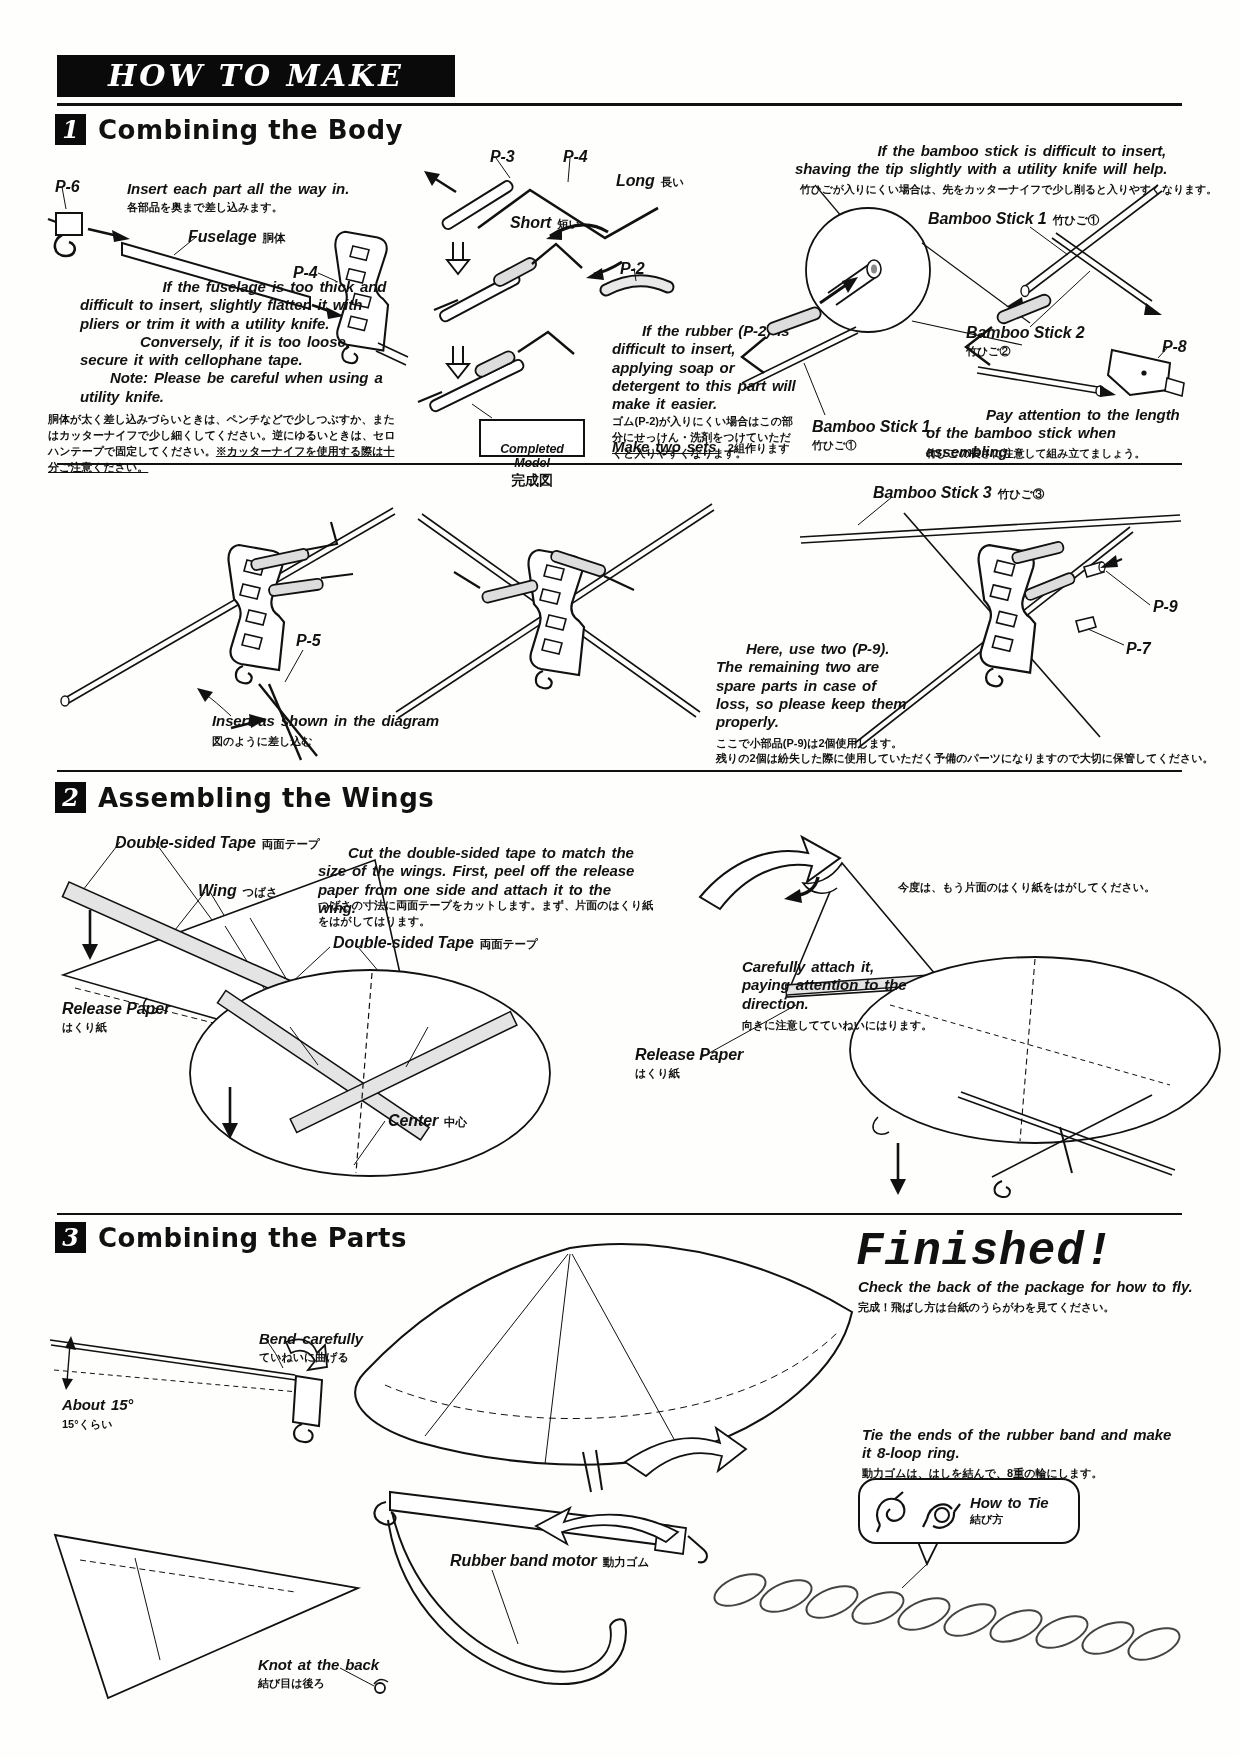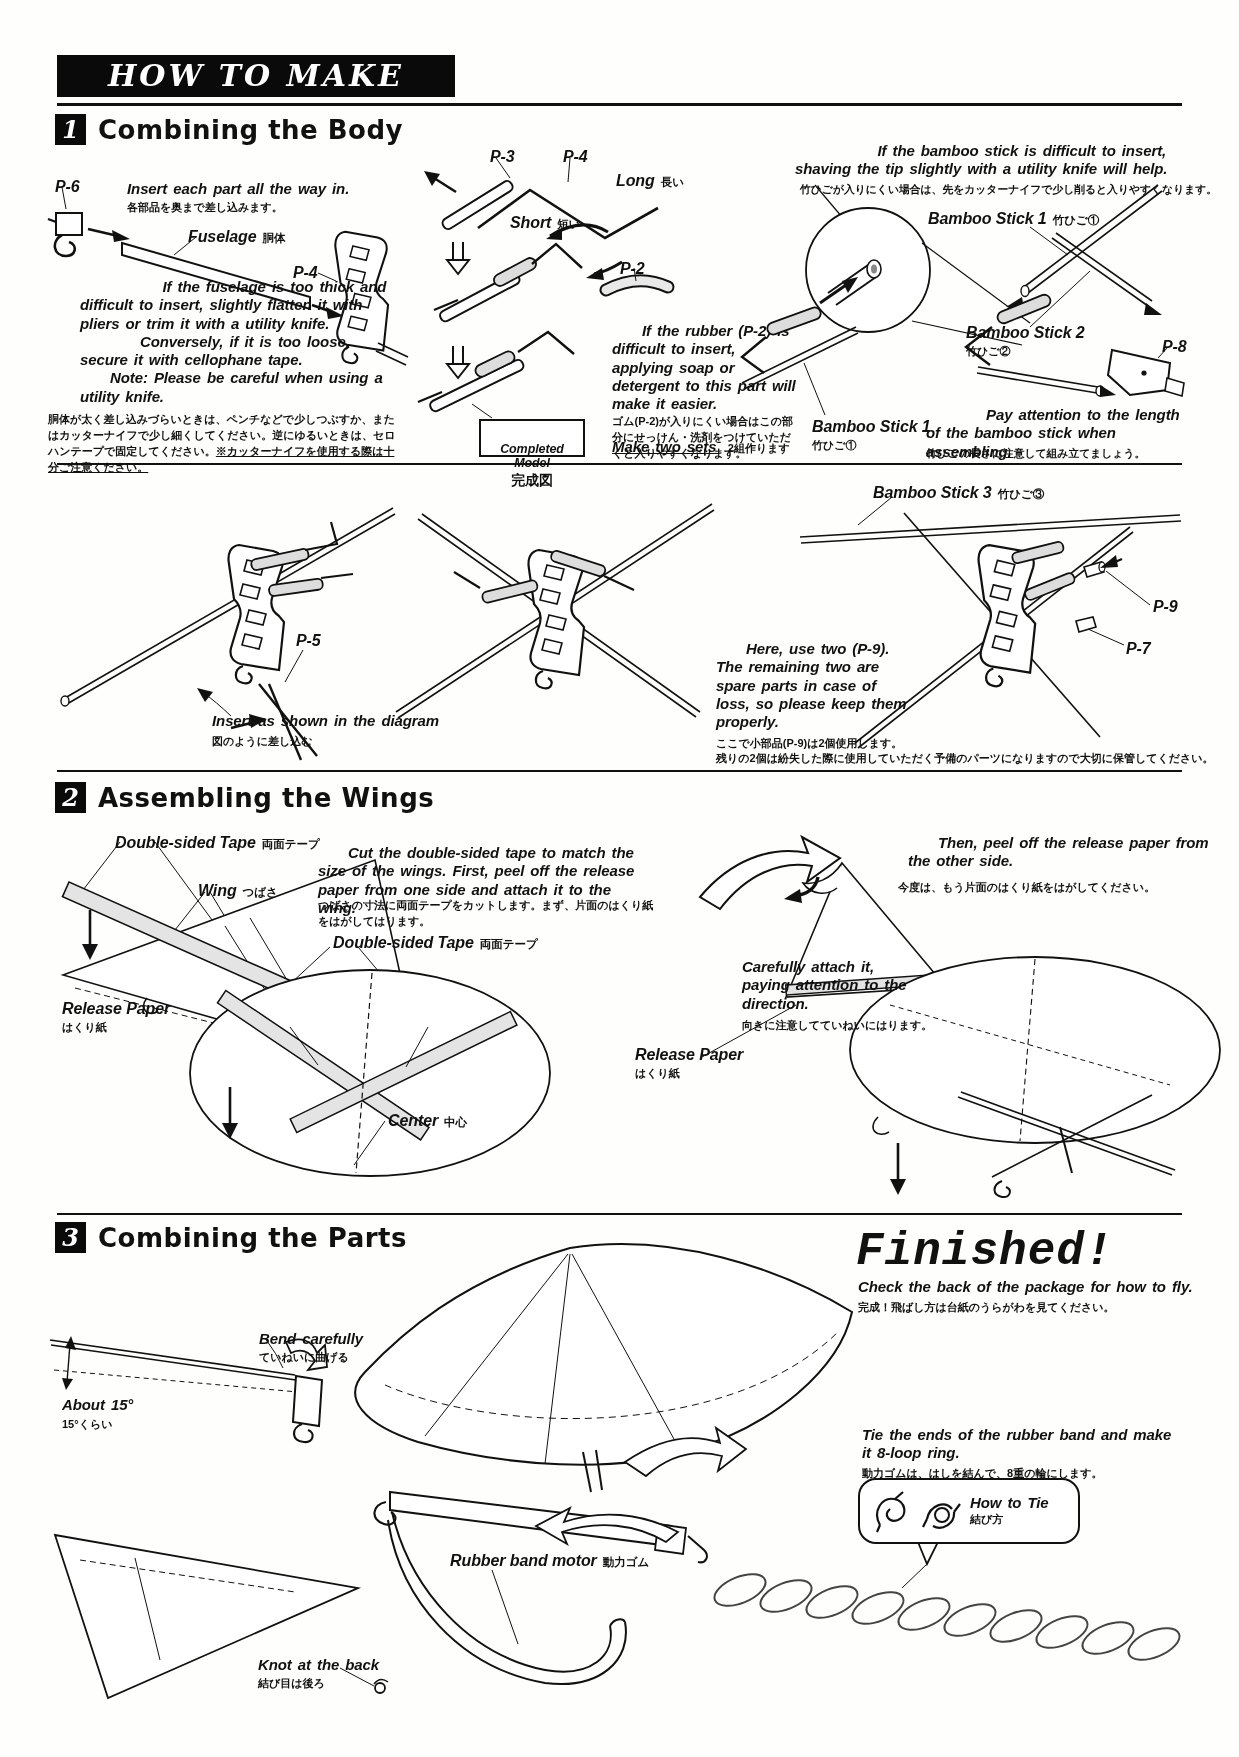--- a/index.html
+++ b/index.html
@@ -406,21 +406,20 @@
   <div class="abs en part nw" style="left:62px;top:1000px">Release Paper</div>
   <div class="abs ja nw" style="left:62px;top:1020px">はくり紙</div>
   <div class="abs en note ind2" style="left:318px;top:844px;width:330px">Cut the double-sided tape to match the size of the wings. First, peel off the release paper from one side and attach it to the wing.</div>
   <div class="abs ja" style="left:318px;top:898px;width:345px">つばさの寸法に両面テープをカットします。まず、片面のはくり紙をはがしてはります。</div>
   <div class="abs en part nw" style="left:333px;top:934px">
     <span>Double-sided Tape</span><span class="inline-ja">両面テープ</span>
   </div>
   <div class="abs en part nw" style="left:388px;top:1112px">
     <span>Center</span><span class="inline-ja">中心</span>
   </div>
-  <div class="abs en note ind2" style="left:908px;top:834px;width:310px">Then, peel off the release paper from the other side.</div>
   <div class="abs ja nw" style="left:898px;top:880px">今度は、もう片面のはくり紙をはがしてください。</div>
   <div class="abs en note" style="left:742px;top:958px;width:170px">Carefully attach it, paying attention to the direction.</div>
   <div class="abs ja nw" style="left:742px;top:1018px">向きに注意してていねいにはります。</div>
   <div class="abs en part nw" style="left:635px;top:1046px">Release Paper</div>
   <div class="abs ja nw" style="left:635px;top:1066px">はくり紙</div>
 
   <div class="abs rule" style="left:57px;top:1213px;width:1125px;height:2px"></div>
 
   <div class="abs sec-head" style="left:55px;top:1222px">
     <span class="sec-num">3</span>

